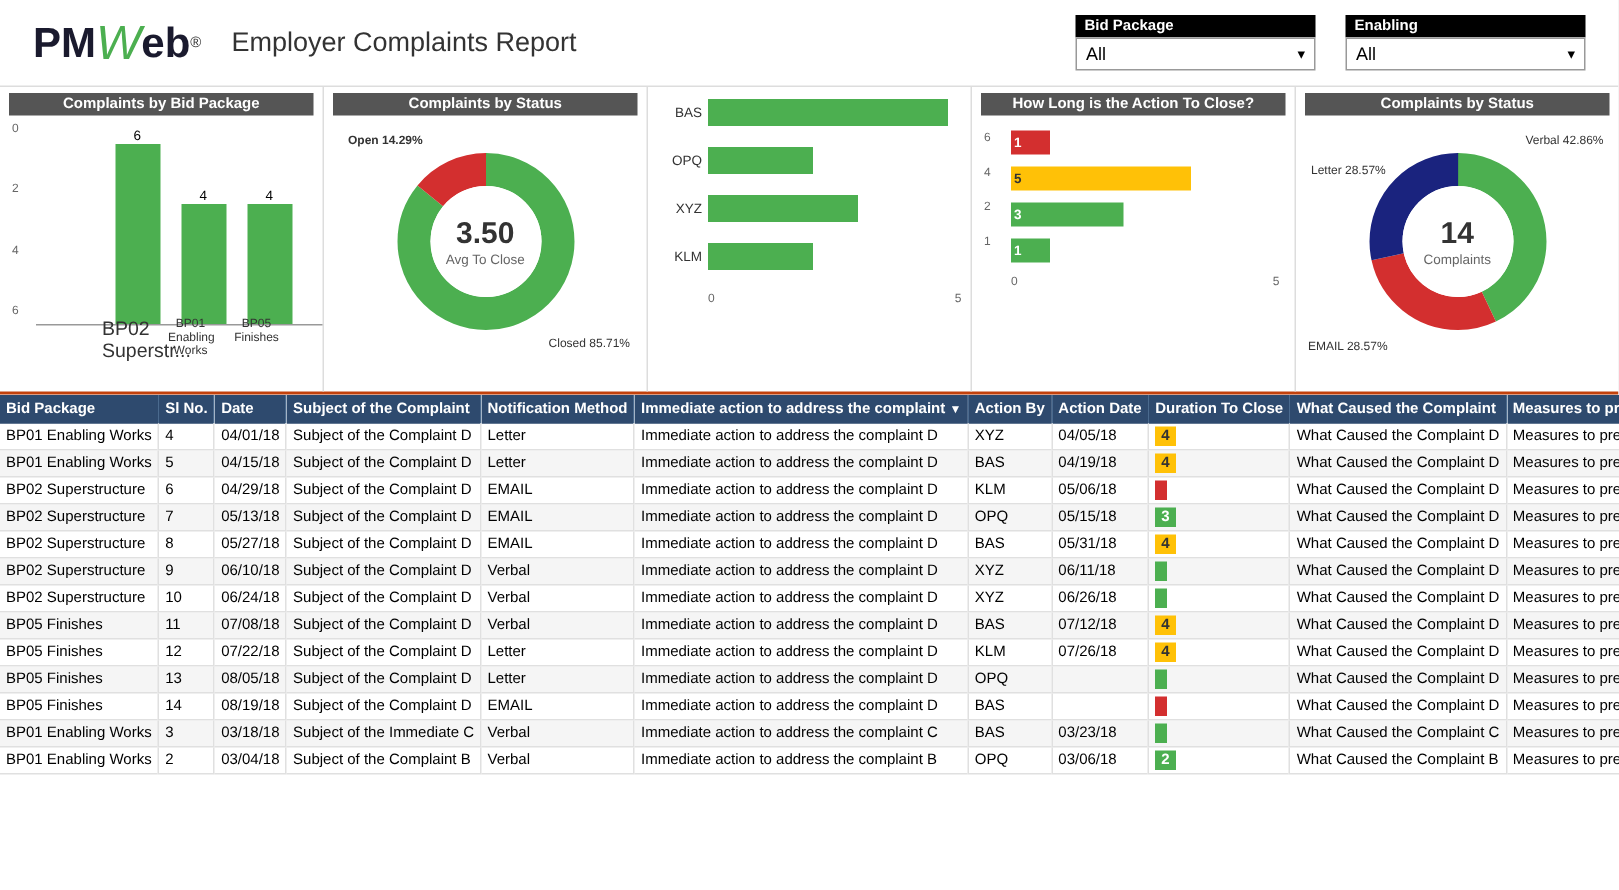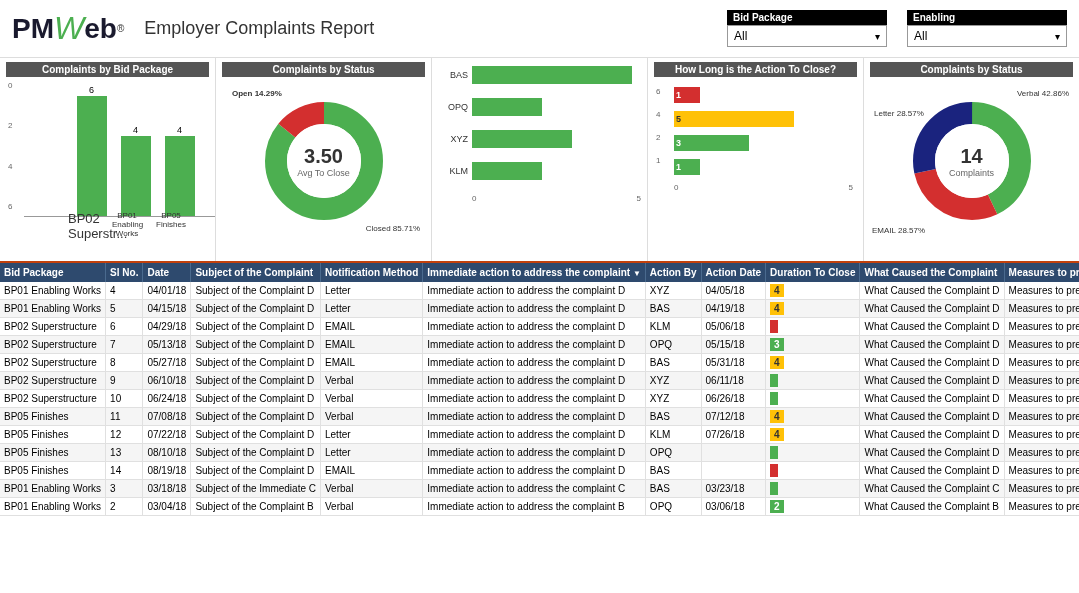--- a/index.html
+++ b/index.html
@@ -1,19 +1,19 @@
 <!DOCTYPE html>
 <html><head>
   <meta charset="utf-8">
   <style>
     * { box-sizing: border-box; margin: 0; padding: 0; font-family: Arial, sans-serif; }
     body { background: #f0f0f0; width: 1079px; height: 593px; overflow: hidden; font-size: 11px; }
 
     
-    .header { display: flex; align-items: center; background: #fff; padding: 8px 12px; border-bottom: 1px solid #ddd; height: 58px; }
+    .header { display: flex; align-items: center; background: #fff; padding: 8px 22px; border-bottom: 1px solid #ddd; height: 58px; }
     .logo { display: flex; align-items: center; margin-right: 20px; }
     .logo-text { font-size: 28px; font-weight: bold; color: #1a1a2e; }
     .logo-w { color: #4caf50; font-style: italic; font-size: 32px; }
     .logo-reg { font-size: 10px; vertical-align: super; color: #333; }
     .page-title { font-size: 18px; color: #333; flex: 1; }
     .filter-group { display: flex; gap: 20px; }
     .filter-item { display: flex; flex-direction: column; min-width: 160px; }
     .filter-label { font-size: 10px; font-weight: bold; background: #000; color: #fff; padding: 2px 6px; }
     .filter-select { border: 1px solid #999; padding: 3px 6px; background: #fff; display: flex; align-items: center; justify-content: space-between; cursor: pointer; font-size: 12px; }
     .chevron { font-size: 10px; }
@@ -385,21 +385,21 @@
     <td>KLM</td>
     <td>07/26/18</td>
     <td><span class="duration-cell dur-yellow">4</span></td>
     <td>What Caused the Complaint D</td>
     <td>Measures to prevent recurrence D</td>
 
   </tr>
         <tr>
     <td>BP05 Finishes</td>
     <td>13</td>
-    <td>08/10/18</td>
+    <td>08/05/18</td>
     <td>Subject of the Complaint D</td>
     <td>Letter</td>
     <td>Immediate action to address the complaint D</td>
     <td>OPQ</td>
     <td></td>
     <td><span class="duration-cell dur-green"></span></td>
     <td>What Caused the Complaint D</td>
     <td>Measures to prevent recurrence D</td>
 
   </tr>

